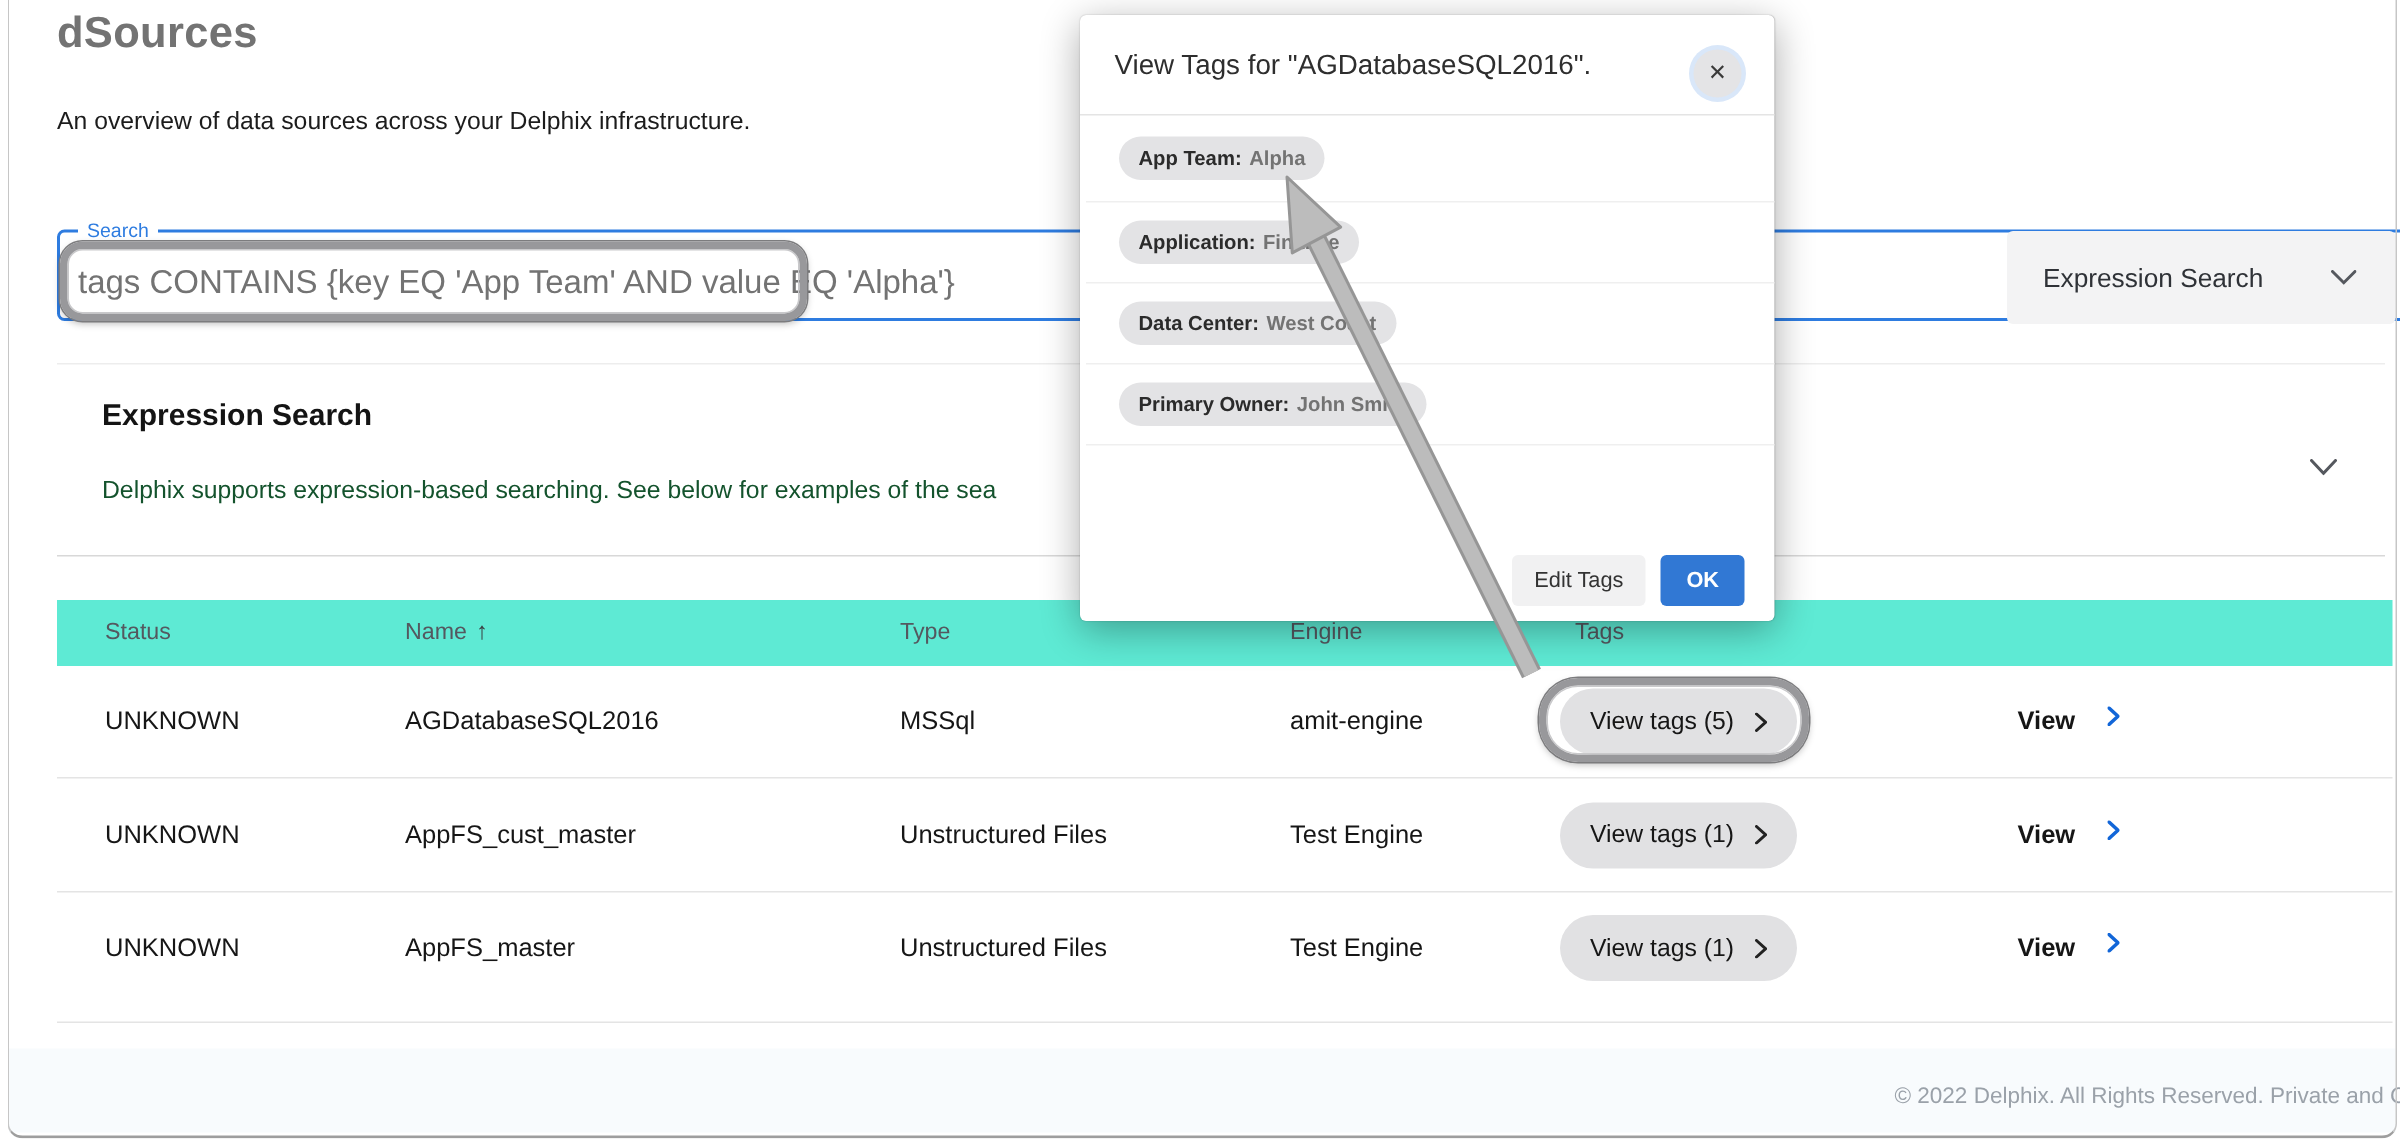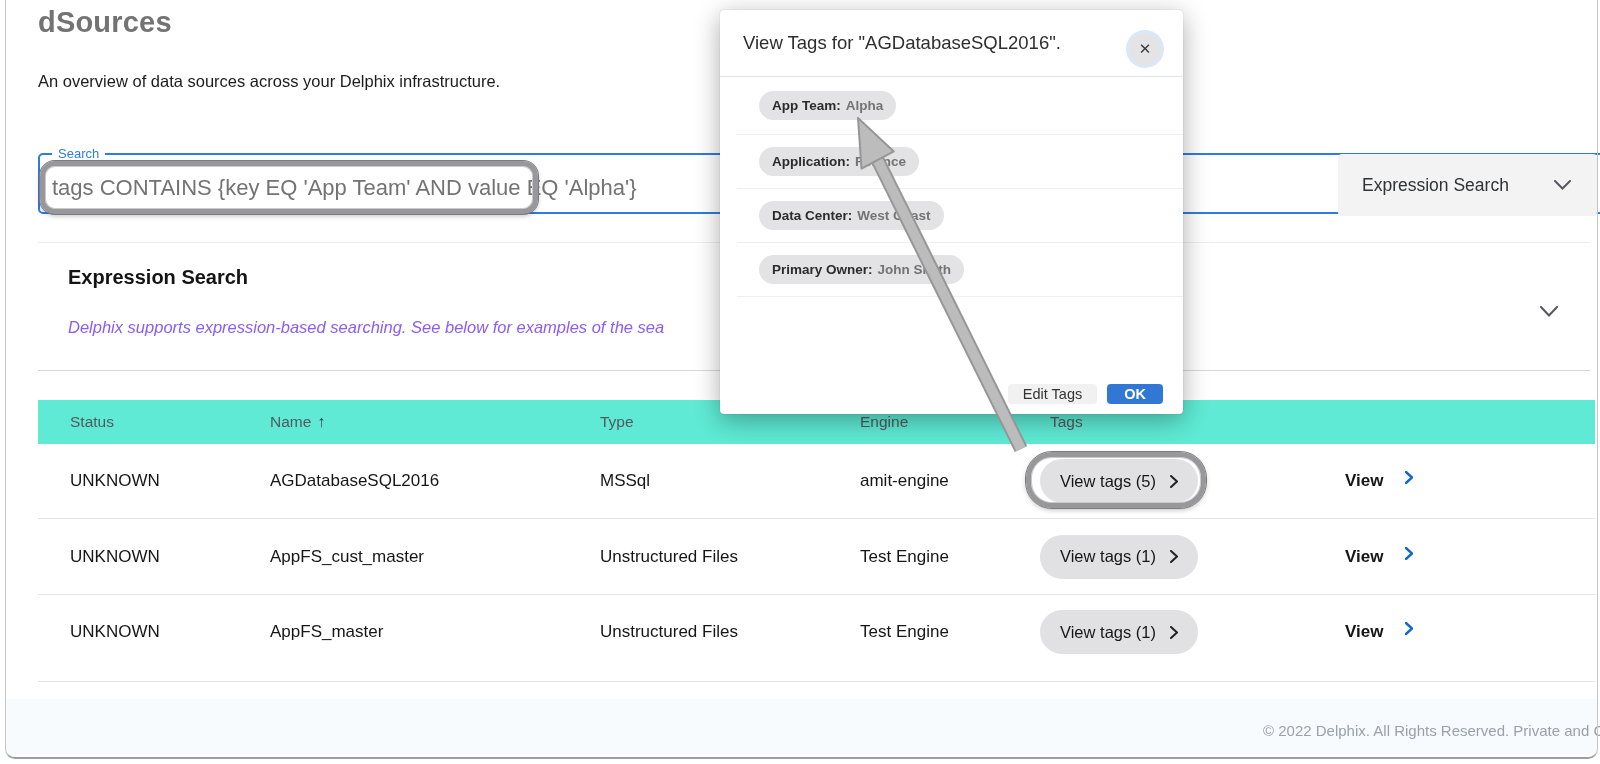--- a/index.html
+++ b/index.html
@@ -23,21 +23,21 @@
                   font-size:22px; color:#737373; font-family:Liberation Sans, sans-serif; background:transparent; }
 
   .mode-select { position:absolute; left:1338px; top:154px; width:259px; height:62px; background:#f3f3f4;
                  border-radius:4px; display:flex; align-items:center; justify-content:space-between;
                  padding:0 26px 0 24px; cursor:pointer; }
   .mode-select .lbl { font-size:17.5px; color:#2f3237; }
 
   
   .divider-a { position:absolute; left:38px; top:242px; width:1552px; height:1px; background:#ededed; }
   .section-title { position:absolute; left:68px; top:266px; font-size:20px; font-weight:700; color:#141414; }
-  .section-desc  { position:absolute; left:68px; top:318px; font-size:16.5px; color:#8b5cf6; white-space:nowrap; z-index:1;font-style:italic; }
+  .section-desc  { position:absolute; left:68px; top:318px; font-size:16.5px; color:#14532d; white-space:nowrap; z-index:1; }
   .section-chevron { position:absolute; left:1540px; top:306px; cursor:pointer; }
   .divider-b { position:absolute; left:38px; top:370px; width:1552px; height:1px; background:#d8d8d8; }
 
   
   .thead { position:absolute; left:38px; top:400px; width:1557px; height:44px; background:#5eead4; z-index:2; }
   .thead .th { position:absolute; top:50%; transform:translateY(-50%); font-size:15.5px; color:#54585f; }
   .th-status{left:32px;} .th-name{left:232px;} .th-type{left:562px;} .th-engine{left:822px;} .th-tags{left:1012px;}
   .sort-ic { font-size:16px; color:#3c4043; margin-left:6px; }
 
   .t-row { position:absolute; left:38px; width:1557px; border-bottom:1px solid #e4e4e4; }
@@ -55,29 +55,29 @@
   .copyright { position:absolute; left:1263px; top:722px; font-size:15px; color:#9aa1a9; white-space:nowrap; }
 
   
   .modal { position:absolute; left:720px; top:10px; width:463px; height:404px; background:#fff; border-radius:4px;
            box-shadow:0 6px 26px rgba(0,0,0,.33), 0 0 1px rgba(0,0,0,.3); z-index:40; }
   .modal-head { position:relative; height:67px; border-bottom:1px solid #e4e4e4; display:flex; align-items:center; padding:0 70px 0 23px; }
   .modal-title { font-size:18.5px; color:#2e2e2e; }
   .modal-close { position:absolute; right:22px; top:23px; width:32px; height:32px; border-radius:50%; background:#e4e4e6;
                  border:none; cursor:pointer; font-size:15px; color:#3a3a3a; line-height:32px; text-align:center;
                  box-shadow:0 0 0 3px #d9e7f9; font-family:inherit; }
-  .modal-body { position:absolute; left:17px; top:67px; right:0;text-align:right; }
+  .modal-body { position:absolute; left:4px; top:67px; right:0;text-align:right; }
   .tag-row { display:flex; align-items:center; padding-left:22px; border-bottom:1px solid #efefef; height:54px; }
   .tag-row.first { height:58px; }
   .chip { display:inline-flex; align-items:center; height:29px; padding:0 13px; background:#e3e3e5; border-radius:15px;
           font-size:13.5px; white-space:nowrap; }
   .chip b { color:#2b2b2b; font-weight:700; margin-right:5px; }
   .chip span { color:#737373;font-weight:bold; }
   .modal-foot { position:absolute; left:0; right:0; bottom:10px; display:flex; justify-content:flex-end; gap:10px; padding-right:20px; }
-  .btn { height:20px; border:none; border-radius:4px; font-size:14.5px; cursor:pointer; font-family:inherit; }
+  .btn { height:34px; border:none; border-radius:4px; font-size:14.5px; cursor:pointer; font-family:inherit; }
   .btn-edit { background:#f1f1f2; color:#333; padding:0 15px; }
   .btn-ok   { background:#3178d4; color:#fff; font-weight:700; padding:0 17px; }
 
   
   .anno-box { position:absolute; border:5px solid #98989b; box-shadow:0 0 0 1px #7c7c7e, inset 0 0 0 1px #c9c9cb, 0 2px 5px rgba(0,0,0,.25);
               border-radius:15px; z-index:45; pointer-events:none; }
   .anno-search { left:40px; top:161px; width:498px; height:53px; }
   .anno-viewtags { left:1026px; top:452px; width:180px; height:56px; border-radius:26px; }
   .anno-arrow { position:absolute; left:0; top:0; width:1600px; height:764px; z-index:50; pointer-events:none; }
 

